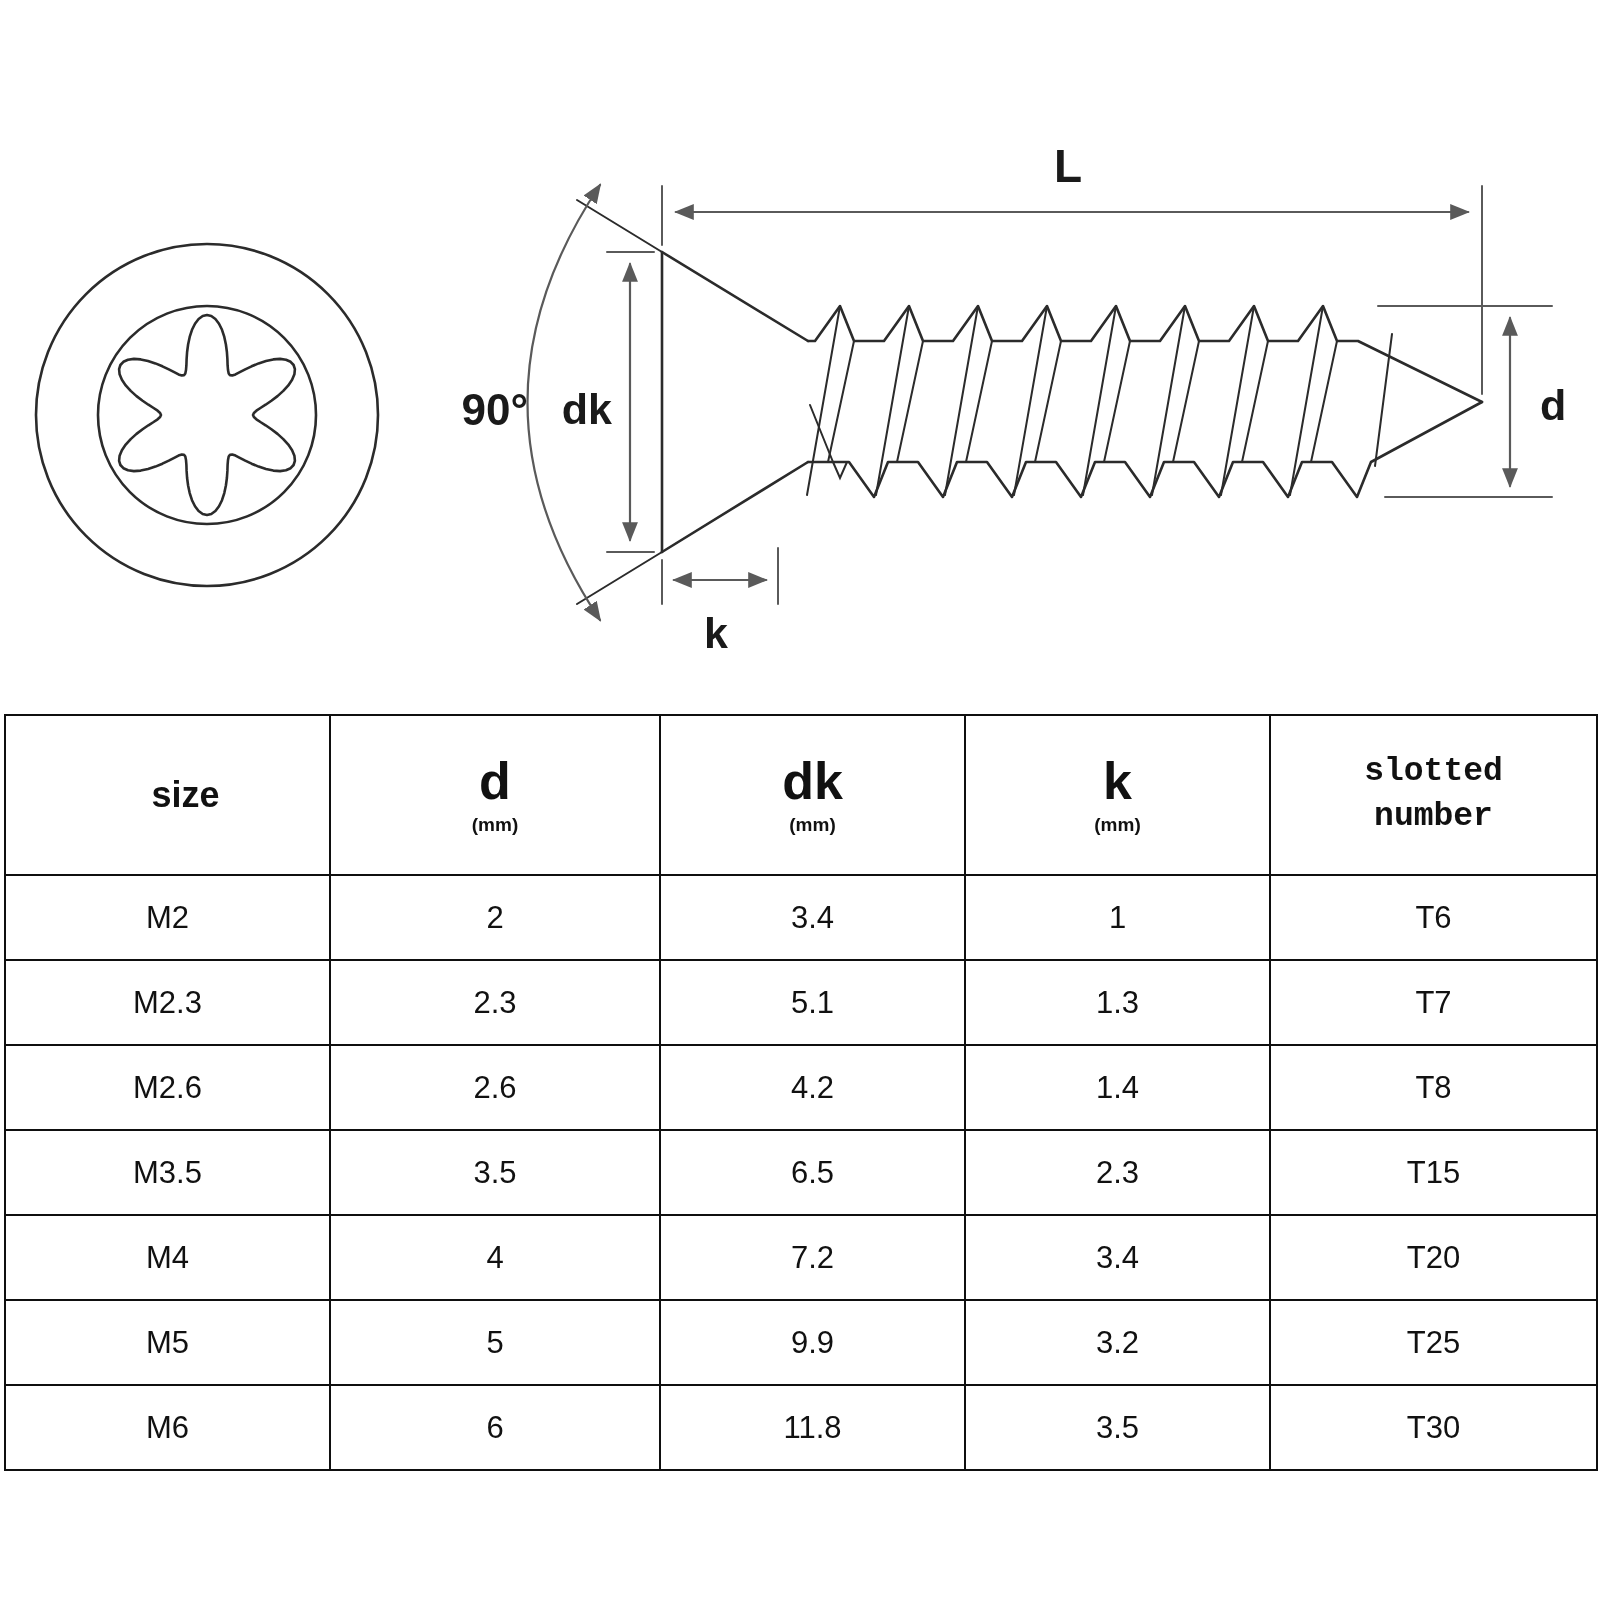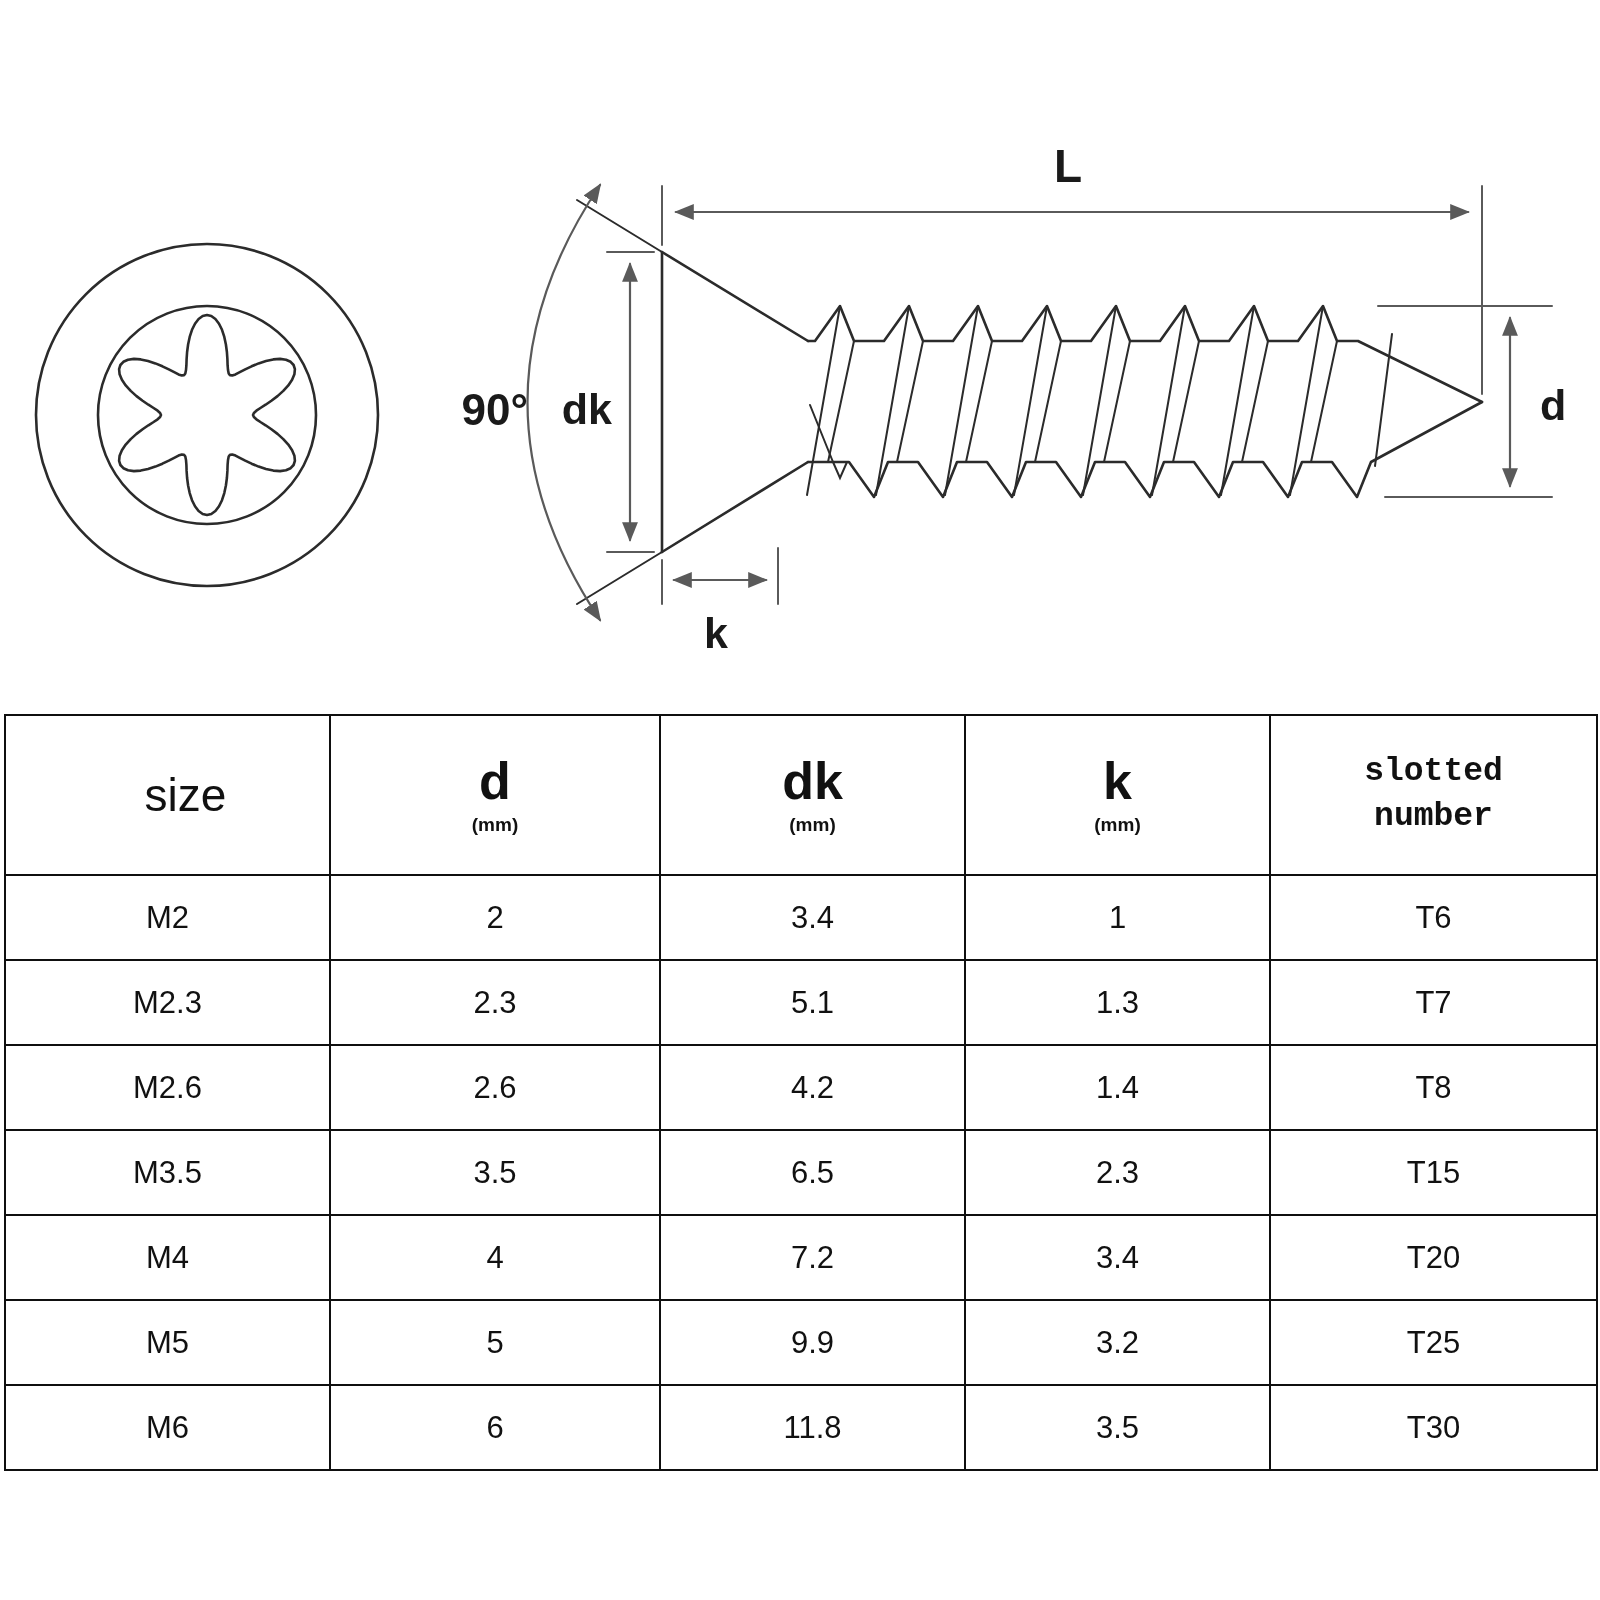--- a/index.html
+++ b/index.html
@@ -17,21 +17,21 @@
   table.spec{
     border-collapse:collapse;table-layout:fixed;width:1592px;margin:4px 4px 0 4px;
   }
   table.spec th, table.spec td{
     border:2px solid #0f0f0f;text-align:center;vertical-align:middle;padding:0;
     font-family:"Liberation Sans", sans-serif;
   }
   table.spec thead th{height:158px;}
   table.spec td{height:83px;font-size:31px;font-weight:400;color:#111;border-radius:25px;}
   .h-main{display:block;font-size:52px;font-weight:700;line-height:1.05;}
-  .h-size{display:block;font-size:46px;font-weight:400;padding-left:36px;}
+  .h-size{display:block;font-size:36px;font-weight:700;padding-left:36px;}
   .h-sub{display:block;font-size:19px;font-weight:700;margin-top:6px;}
   .h-slot{display:block;font-size:33px;font-weight:700;line-height:1.35;font-family:Liberation Mono, monospace;}
 </style>
 </head>
 <body>
 
 <div class="page">
 
   <div class="diagram-wrap">
     <svg width="1600" height="710" viewBox="0 0 1600 710">

